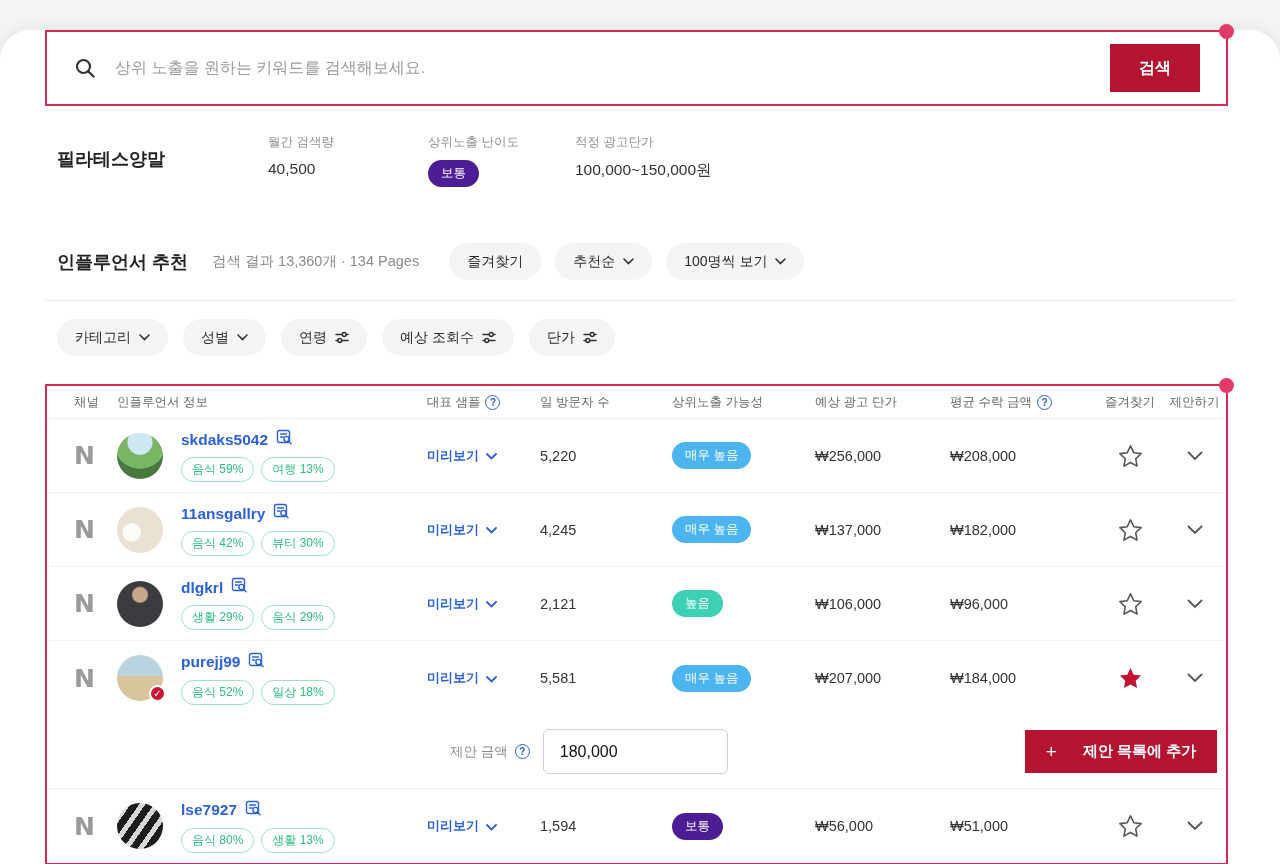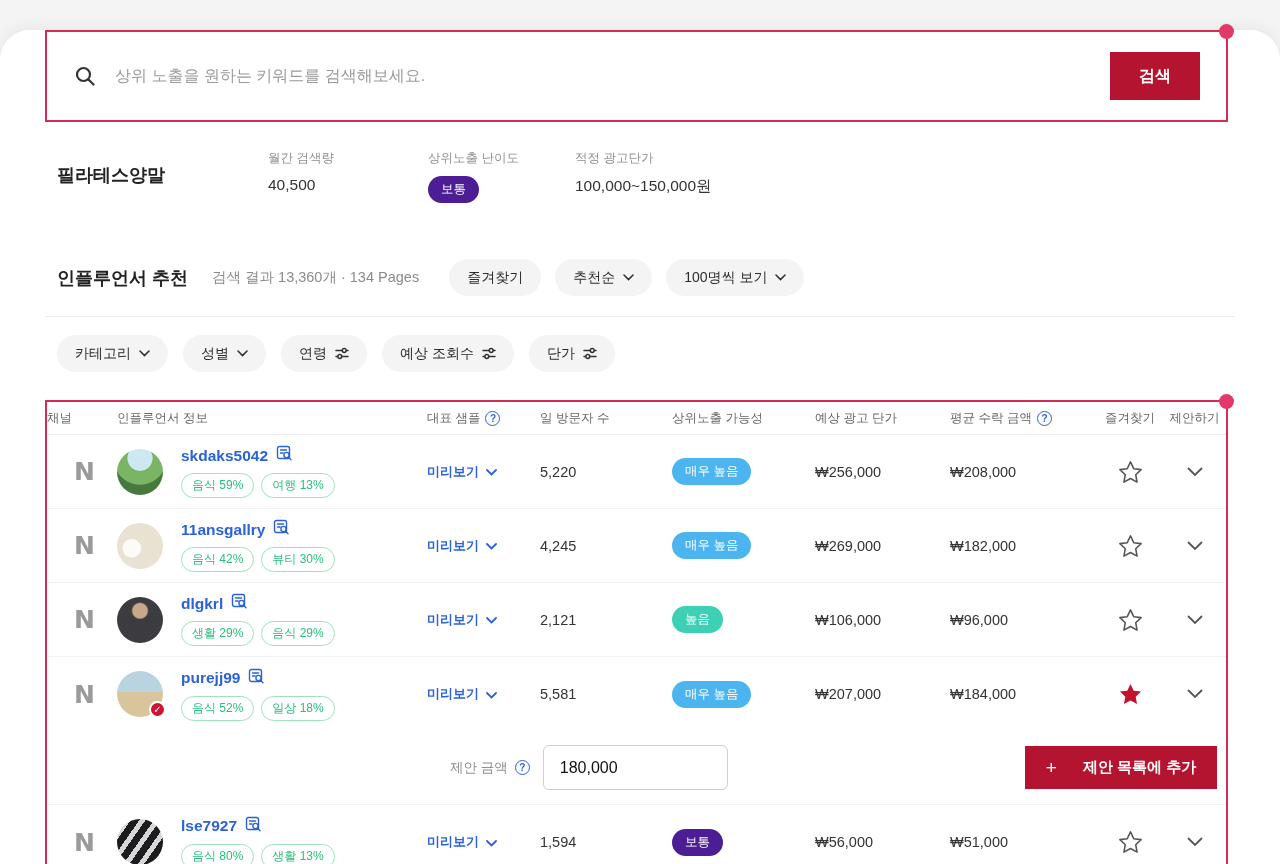--- a/index.html
+++ b/index.html
@@ -8,21 +8,21 @@
 
   .card { position:relative; margin-top:12px; width:1280px; height:852px;
           background:#fff; border-radius:30px 30px 0 0; box-shadow:0 -4px 14px rgba(0,0,0,.05); }
 
   
   .anno { position:relative; border:2px solid #d42b57; }
   .anno .dot { position:absolute; top:-8px; right:-8px; width:15px; height:15px;
                border-radius:50%; background:#e23a68; }
 
   
-  .search-wrap { margin:30px 52px 0 45px; height:92px; background:#fff;
+  .search-wrap { margin:30px 52px 0 45px; height:76px; background:#fff;
                  display:flex; align-items:center; padding:4px 26px; }
   .search-icon svg { display:block; }
   .search-input { flex:1; border:none; outline:none; font-size:16px; margin-left:18px;
                   color:#333; font-family:inherit; }
   .search-input::placeholder { color:#9a9a9a; }
   .search-btn { width:90px; height:48px; background:#b4142f; color:#ffffff; border:none;
                 font-size:16px; font-weight:bold; cursor:pointer; font-family:inherit; }
 
   
   .kw-row { display:flex; align-items:flex-start; margin:28px 57px 0; }
@@ -49,21 +49,21 @@
   .divider { border-top:1px solid #ececec; margin:20px 45px 0; }
 
   .filters { display:flex; gap:15px; margin:18px 57px 0; }
 
   
   .table-wrap { margin:28px 52px 0 45px; background:#fff; }
   .trow { display:grid; grid-template-columns:70px 310px 113px 132px 143px 135px 145px 70px 59px;
           align-items:center; }
   .thead { height:33px; border-bottom:1px solid #ededed; }
   .thead .th { font-size:12.5px; color:#666; display:flex; align-items:center; gap:5px; }
-  .th:nth-child(1) { }
+  .th:nth-child(1) { padding-left:27px; }
   .th:nth-child(8), .th:nth-child(9) { justify-content:center; }
   .row { height:74px; border-bottom:1px solid #f2f2f2; }
   .row:last-child { border-bottom:none; }
   .ch-cell { padding-left:27px; font-size:25px; font-weight:800; color:#9a9a9a;
              font-family:"DejaVu Sans",sans-serif; }
   .info-cell { display:flex; align-items:center; gap:18px; }
   .avatar { position:relative; width:46px; height:46px; border-radius:50%; flex:0 0 46px; }
   .avatar-1 { background:radial-gradient(circle at 50% 20%,#cde8f2 0 28%,#79b564 30% 60%,#47793f 62%); }
   .avatar-2 { background:radial-gradient(circle at 32% 55%,#fdfbf6 0 22%,#e9e1d1 24%),radial-gradient(circle at 72% 50%,#f7f2e8 0 24%,#e4dccb 26%); background-color:#e6ddcc; }
   .avatar-3 { background:radial-gradient(circle at 50% 30%,#c9a789 0 18%,#3c3c40 22%); }
@@ -318,21 +318,21 @@
       </span>
     </div>
     <div class="preview">
       <span>미리보기</span>
       <span><svg width="11" height="7" viewBox="0 0 11 7" fill="none" stroke="#2b62d9" stroke-width="1.8" stroke-linecap="round">
                 <polyline points="1,1 5.5,5.5 10,1"></polyline>
               </svg></span>
     </div>
     <div class="visitors">4,245</div>
     <div><span class="pill-badge badge--very-high">매우 높음</span></div>
-    <div class="price">₩269,000</div>
+    <div class="price">₩137,000</div>
     <div class="price">₩182,000</div>
     <div class="star-cell">
       <svg class="outline" width="25" height="24" viewBox="0 0 24 23" fill="none" stroke="#555" stroke-width="1.5" stroke-linejoin="round">
               <path d="M12 1.8 15.1 8.3 22.2 9.2 17 14.1 18.3 21.2 12 17.7 5.7 21.2 7 14.1 1.8 9.2 8.9 8.3Z"></path>
             </svg>
 
     </div>
     <div class="chev-cell">
       <svg width="16" height="10" viewBox="0 0 16 10" fill="none" stroke="#555" stroke-width="1.8" stroke-linecap="round">
               <polyline points="1.5,1.5 8,8 14.5,1.5"></polyline>

